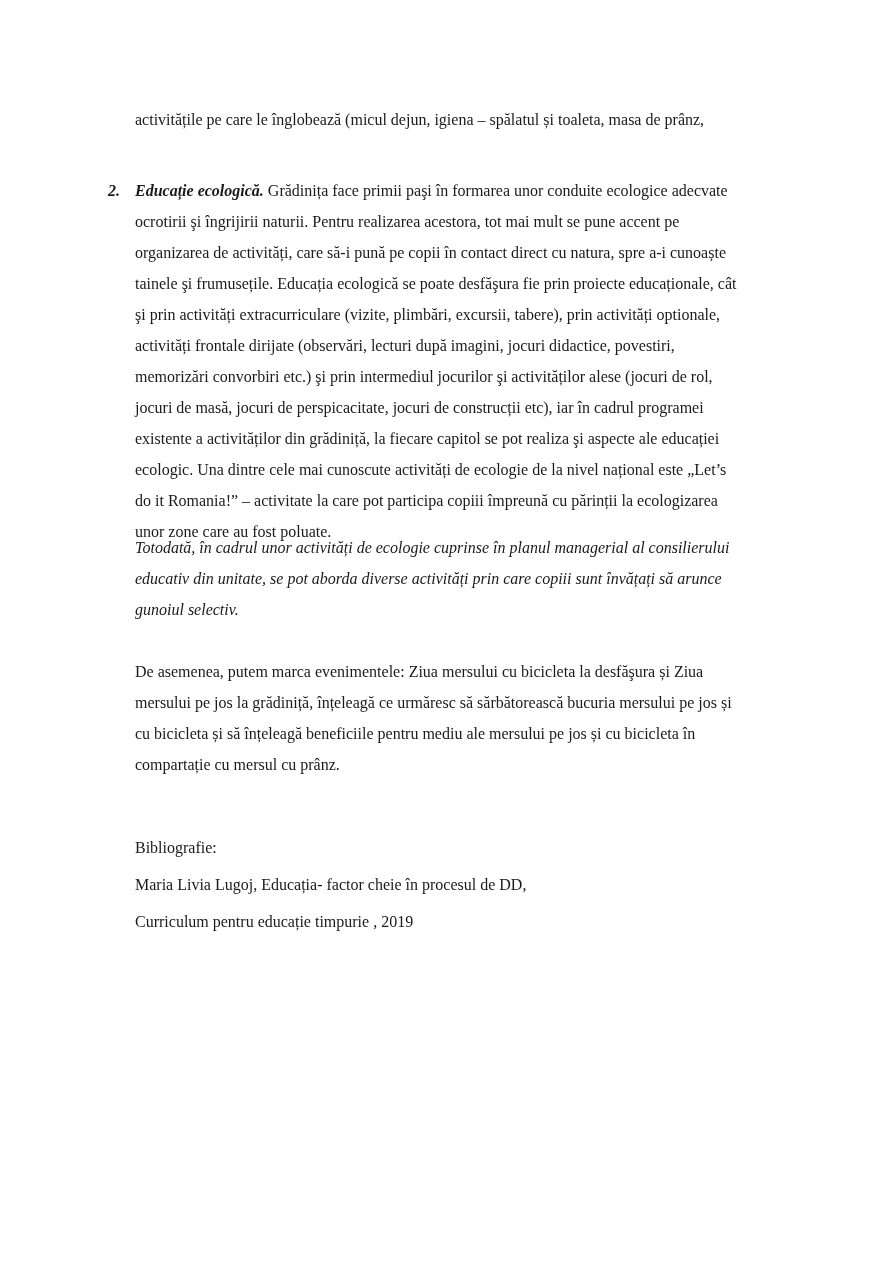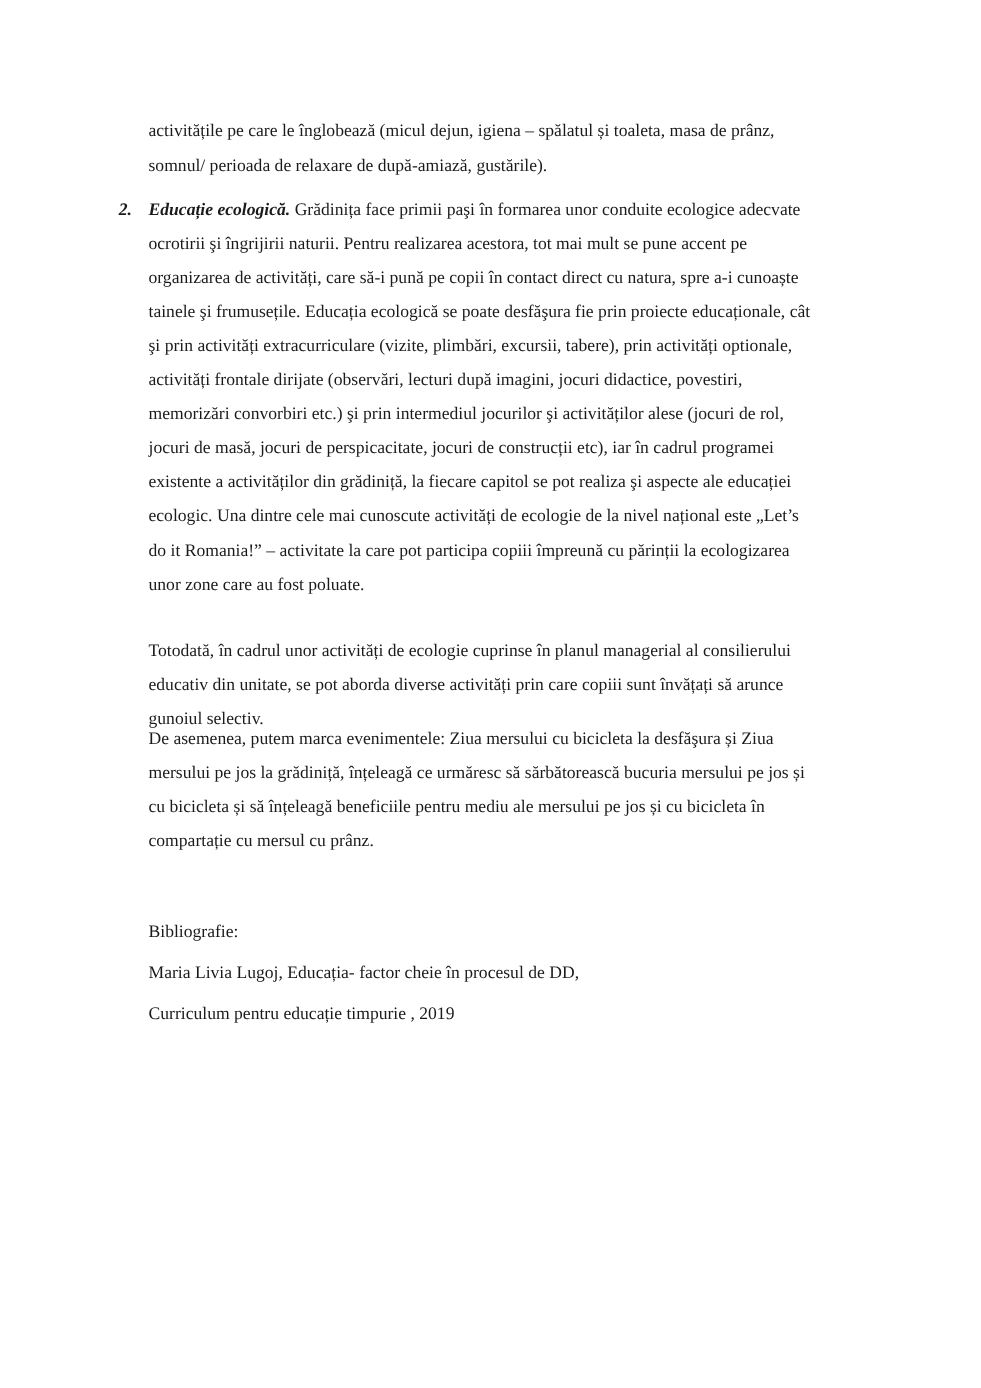--- a/index.html
+++ b/index.html
@@ -20,41 +20,40 @@
     .bi { font-weight: bold; font-style: italic; }
     .bib-line { height: 37px; line-height: 37px; white-space: nowrap; }
   </style>
 </head>
 <body>
 
 <div class="page">
 
   <div class="block" style="top:104px;">
     <div class="line">activitățile pe care le înglobează (micul dejun, igiena – spălatul și toaleta, masa de prânz,</div>
-    <div class="line">somnul/ perioada de relaxare de după-amiază, gustările).</div>
   </div>
 
   <div class="num">2.</div>
 
   <div class="block" style="top:175px;">
     <div class="line"><span class="bi">Educație ecologică.</span><span> Grădinița face primii paşi în formarea unor conduite ecologice adecvate</span></div>
     <div class="line">ocrotirii şi îngrijirii naturii. Pentru realizarea acestora, tot mai mult se pune accent pe</div>
     <div class="line">organizarea de activități, care să-i pună pe copii în contact direct cu natura, spre a-i cunoaște</div>
     <div class="line">tainele şi frumusețile. Educația ecologică se poate desfăşura fie prin proiecte educaționale, cât</div>
     <div class="line">şi prin activități extracurriculare (vizite, plimbări, excursii, tabere), prin activități optionale,</div>
     <div class="line">activități frontale dirijate (observări, lecturi după imagini, jocuri didactice, povestiri,</div>
     <div class="line">memorizări convorbiri etc.) şi prin intermediul jocurilor şi activităților alese (jocuri de rol,</div>
     <div class="line">jocuri de masă, jocuri de perspicacitate, jocuri de construcții etc), iar în cadrul programei</div>
     <div class="line">existente a activităților din grădiniță, la fiecare capitol se pot realiza şi aspecte ale educației</div>
     <div class="line">ecologic. Una dintre cele mai cunoscute activități de ecologie de la nivel național este „Let’s</div>
     <div class="line">do it Romania!” – activitate la care pot participa copiii împreună cu părinții la ecologizarea</div>
     <div class="line">unor zone care au fost poluate.</div>
   </div>
 
-  <div class="block" style="top:576px;">
+  <div class="block" style="top:532px;font-style:italic;">
     <div class="line">Totodată, în cadrul unor activități de ecologie cuprinse în planul managerial al consilierului</div>
     <div class="line">educativ din unitate, se pot aborda diverse activități prin care copiii sunt învățați să arunce</div>
     <div class="line">gunoiul selectiv.</div>
   </div>
 
   <div class="block" style="top:656px;">
     <div class="line">De asemenea, putem marca evenimentele: Ziua mersului cu bicicleta la desfăşura și Ziua</div>
     <div class="line">mersului pe jos la grădiniță, înțeleagă ce urmăresc să sărbătorească bucuria mersului pe jos și</div>
     <div class="line">cu bicicleta și să înțeleagă beneficiile pentru mediu ale mersului pe jos și cu bicicleta în</div>
     <div class="line">compartație cu mersul cu prânz.</div>

